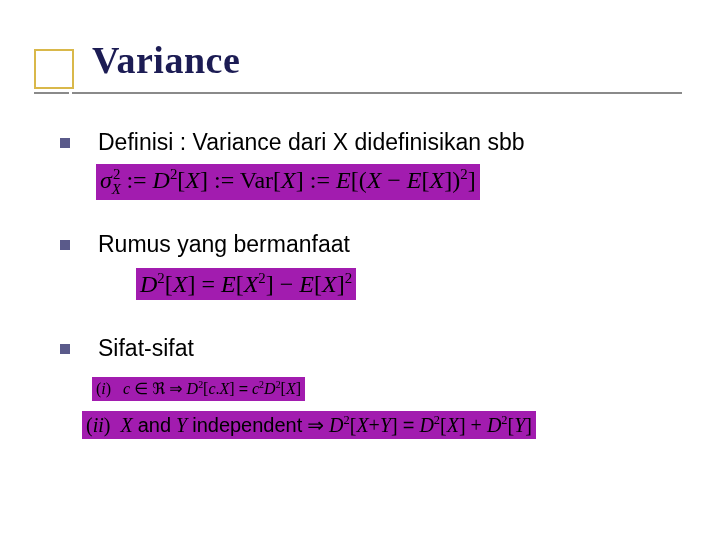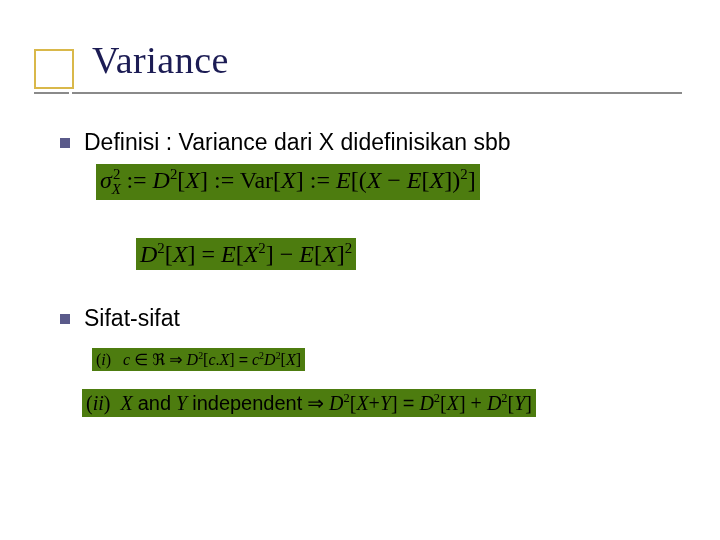--- a/index.html
+++ b/index.html
@@ -51,48 +51,48 @@
     height: 2px;
     background: #8a8a8a;
   }
   .title-text {
     position: absolute;
     left: 58px;
     top: 4px;
     font-size: 38px;
     font-family: "Times New Roman", Georgia, serif;
     color: #1c1c54;
-    font-weight: 400;
+    font-weight: 700;
     letter-spacing: 0.5px;
   }
   .body {
     position: absolute;
     top: 128px;
     left: 60px;
     right: 40px;
   }
   .bullet-row {
     display: flex;
     align-items: flex-start;
-    gap: 14px;
+    gap: 28px;
     text-align: right;
   }
   .bullet-sq {
     width: 10px;
     height: 10px;
     background: #5a5a8a;
     flex: 0 0 auto;
     margin-top: 10px;
   }
   .bullet-text {
     font-size: 23px;
     line-height: 1.3;
   }
   .formula-box {
-    background: #4d7c0f;
+    background: #a21caf;
     padding: 2px 4px;
     display: inline-block;
     font-family: "Times New Roman", serif;
   }
   .sec1-formula {
     margin-top: 6px;
     margin-left: 36px;
     font-size: 24px;
   }
   .sec2 {
@@ -105,21 +105,21 @@
   }
   .sec3 {
     margin-top: 34px;
   }
   .sec3-formula-a {
     margin-top: 14px;
     margin-left: 32px;
     font-size: 16px;
   }
   .sec3-formula-b {
-    margin-top: 18px;
+    margin-top: 10px;
     margin-left: 22px;
     font-size: 20px;
   }
   .i { font-style: italic; }
   .sup { font-size: 0.62em; vertical-align: super; position: relative; }
   .sub { font-size: 0.62em; vertical-align: sub; position: relative; }
   .nonit { font-style: normal; font-family: Arial, sans-serif; }
   .roman { font-family: "Times New Roman", serif; }
 </style>
 </head>
@@ -138,20 +138,24 @@
 
     <div>
       <div class="bullet-row">
         <div class="bullet-sq"></div>
         <div class="bullet-text">Definisi : Variance dari X didefinisikan sbb</div>
       </div>
       <div class="formula-box sec1-formula roman"><span class="i">σ</span><span class="sub"><span class="i">X</span></span><span class="sup" style="margin-left:-8px;">2</span> := <span class="i">D</span><span class="sup">2</span>[<span class="i">X</span>] := Var[<span class="i">X</span>] := <span class="i">E</span>[(<span class="i">X</span> − <span class="i">E</span>[<span class="i">X</span>])<span class="sup">2</span>]</div>
     </div>
 
     <div class="sec2">
+      <div class="bullet-row">
+        <div class="bullet-sq"></div>
+        <div class="bullet-text">Rumus yang bermanfaat</div>
+      </div>
       <div class="formula-box sec2-formula roman"><span class="i">D</span><span class="sup">2</span>[<span class="i">X</span>] = <span class="i">E</span>[<span class="i">X</span><span class="sup">2</span>] − <span class="i">E</span>[<span class="i">X</span>]<span class="sup">2</span></div>
     </div>
 
     <div class="sec3">
       <div class="bullet-row">
         <div class="bullet-sq"></div>
         <div class="bullet-text">Sifat-sifat</div>
       </div>
       <div class="formula-box sec3-formula-a roman">(<span class="i">i</span>)&nbsp;&nbsp;&nbsp;<span class="i">c</span> ∈ ℜ ⇒ <span class="i">D</span><span class="sup">2</span>[<span class="i">c</span>.<span class="i">X</span>] <span class="nonit">=</span> <span class="i">c</span><span class="sup">2</span><span class="i">D</span><span class="sup">2</span>[<span class="i">X</span>]</div>
       <div class="formula-box sec3-formula-b roman">(<span class="i">ii</span>)&nbsp;&nbsp;<span class="i">X</span> <span class="nonit">and</span> <span class="i">Y</span> <span class="nonit">independent</span> ⇒ <span class="i">D</span><span class="sup">2</span>[<span class="i">X</span>+<span class="i">Y</span>] <span class="nonit">=</span> <span class="i">D</span><span class="sup">2</span>[<span class="i">X</span>] + <span class="i">D</span><span class="sup">2</span>[<span class="i">Y</span>]</div>

